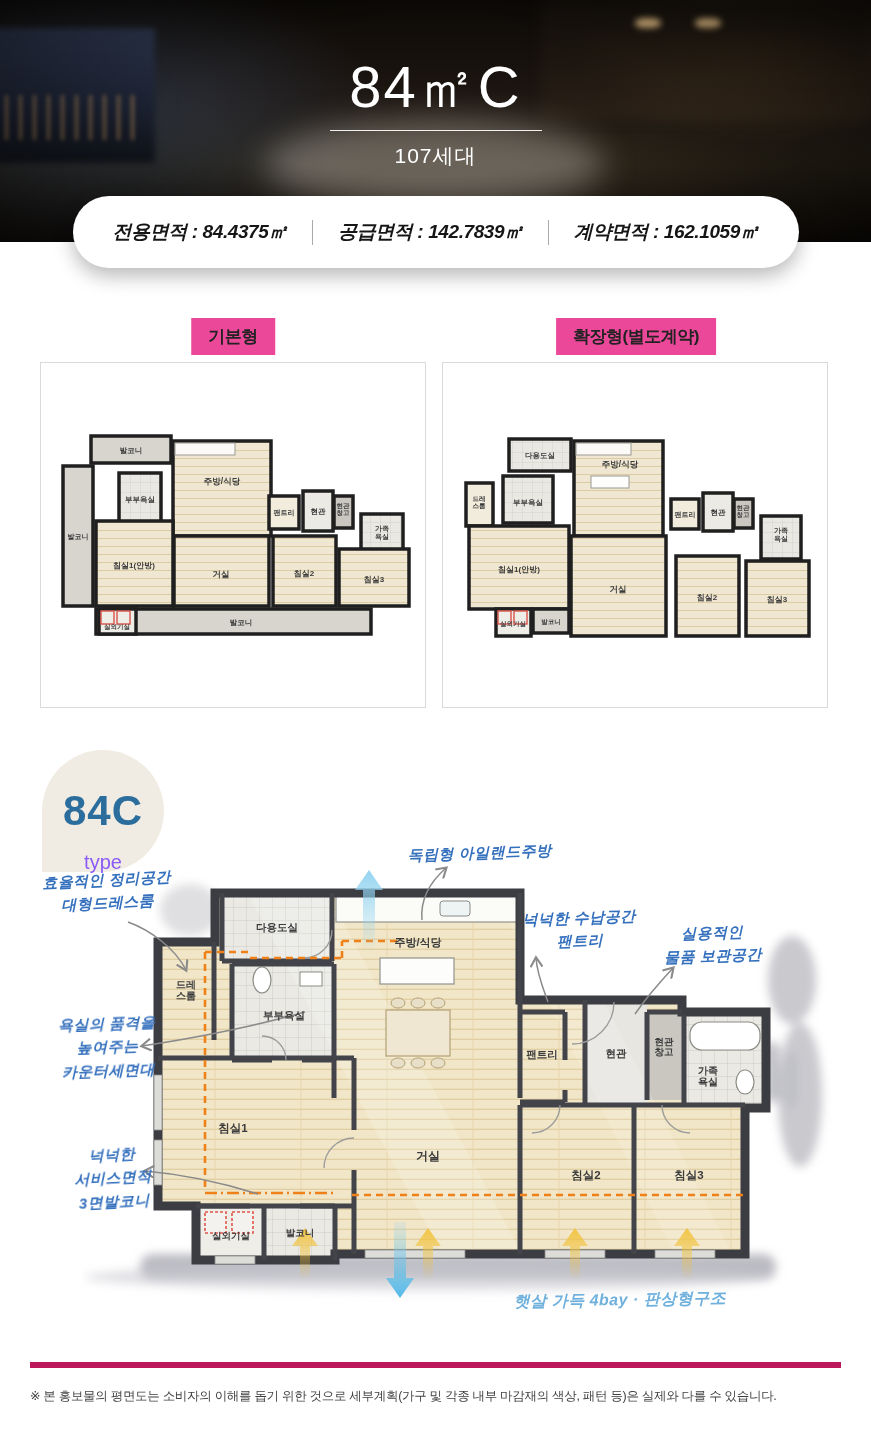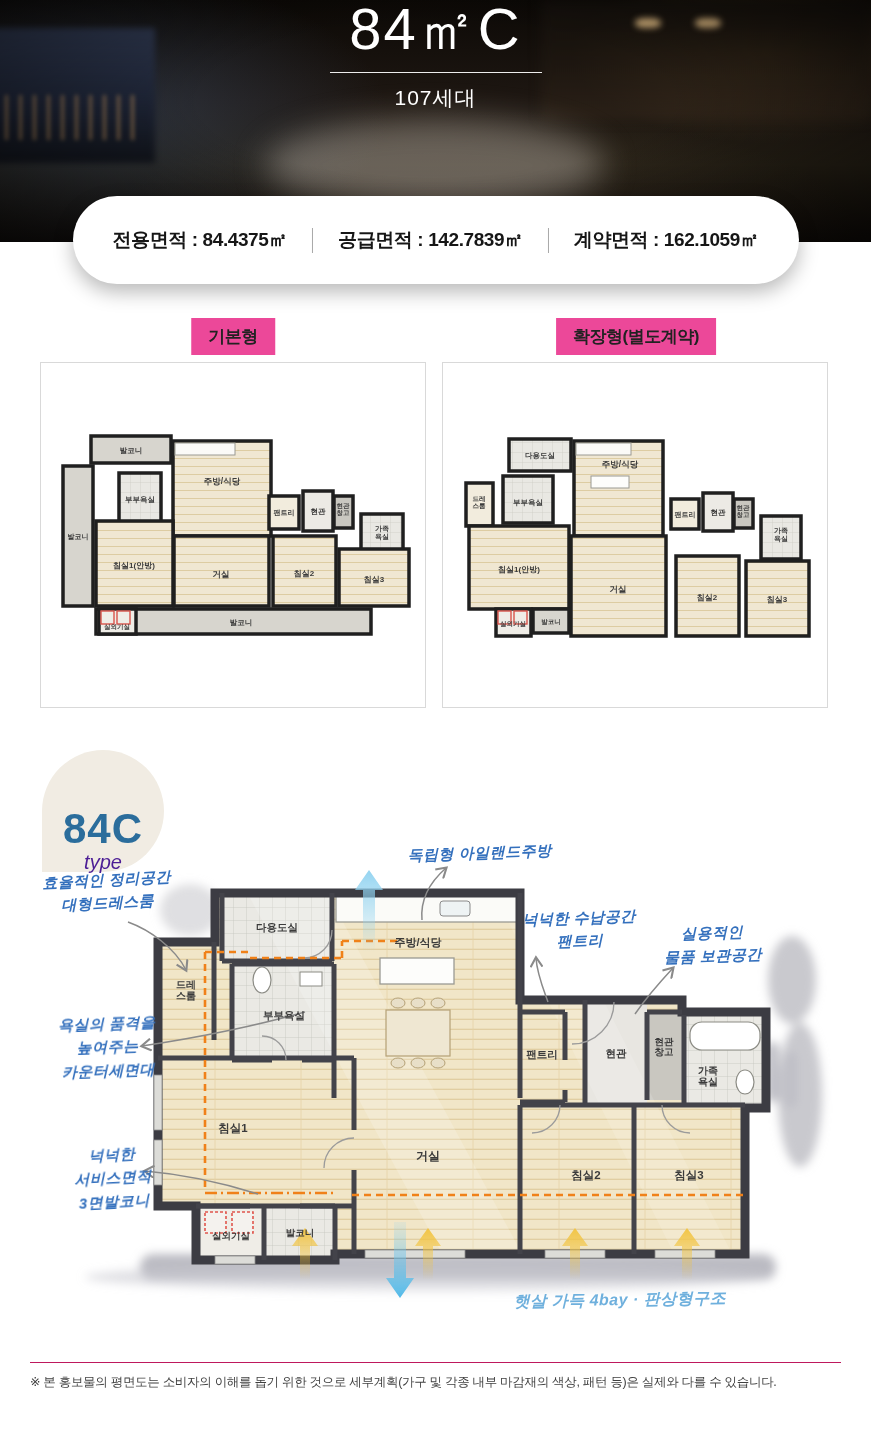--- a/index.html
+++ b/index.html
@@ -20,55 +20,55 @@
       filter:blur(3px);opacity:.85;}
   .hero .citylights{position:absolute;left:5px;top:95px;width:140px;height:45px;filter:blur(2px);opacity:.8;
       background:repeating-linear-gradient(90deg, rgba(255,190,110,.55) 0 3px, transparent 3px 14px);}
   .hero .bar{position:absolute;right:0;top:0;width:330px;height:120px;filter:blur(6px);
       background:linear-gradient(180deg, rgba(20,16,12,.9), rgba(60,45,30,.4));}
   .hero .pendant{position:absolute;top:18px;width:26px;height:10px;border-radius:40%;
       background:rgba(255,214,150,.75);filter:blur(3px);}
   .hero .vignette{position:absolute;inset:0;
       background:radial-gradient(ellipse at 50% 42%, transparent 38%, rgba(0,0,0,.62) 100%);}
   .hero-text{position:absolute;left:0;top:0;width:100%;text-align:center;color:#fff;z-index:2;}
-  .hero-title{font-size:58px;font-weight:400;letter-spacing:2px;line-height:1;}
+  .hero-title{margin-top:58px;font-size:58px;font-weight:400;letter-spacing:2px;line-height:1;}
   .hero-divider{width:212px;height:1px;background:rgba(255,255,255,.92);margin:14px auto 11px auto;}
   .hero-sub{font-size:21px;letter-spacing:1px;}
 
   
   .area-pill{position:absolute;top:196px;left:50%;transform:translateX(-50%);
       background:#fff;border-radius:44px;height:56px;display:flex;align-items:center;
-      padding:16px 40px;box-shadow:0 8px 20px rgba(0,0,0,.28);z-index:5;white-space:nowrap;}
+      padding:8px 40px;box-shadow:0 8px 20px rgba(0,0,0,.28);z-index:5;white-space:nowrap;font-style:italic;}
   .area-item{font-size:19px;font-weight:bold;color:#161616;letter-spacing:-.4px;}
   .area-sep{width:1px;height:25px;background:#a9a9a9;margin:0 25px;}
 
   
   .plan-label{position:absolute;top:318px;transform:translateX(-50%);
       background:#ec4899;color:#222;font-size:17px;font-weight:bold;
       padding:7px 17px;letter-spacing:-.5px;z-index:2;}
   .plan-card{position:absolute;top:362px;width:386px;height:346px;background:#fff;
       border:1px solid #d9d9d9;box-sizing:border-box;}
   .plan-card svg{display:block;}
 
   
   .type-badge{position:absolute;left:42px;top:750px;width:122px;height:122px;
       background:#f1ece3;border-radius:50% 50% 50% 0;z-index:6;
       display:flex;flex-direction:column;align-items:center;justify-content:flex-end;}
   .type-badge .t1{font-size:42px;font-weight:bold;color:#2b6d9c;letter-spacing:1px;line-height:1;}
-  .type-badge .t2{font-size:20px;color:#4c1d95;margin-top:2px;line-height:1;font-style:italic;}
+  .type-badge .t2{font-size:20px;color:#8b5cf6;margin-top:20px;line-height:1;}
 
   
   .main-plan{position:absolute;left:0;top:830px;width:871px;height:530px;z-index:1;}
   .annotation{position:absolute;z-index:7;color:#3470bd;font-weight:bold;font-style:italic;
       font-size:15px;line-height:1.55;text-align:center;white-space:pre-line;letter-spacing:.5px;}
   .annotation.light{color:#6fb0dd;font-size:16px;}
 
   
-  .footer{position:absolute;left:30px;top:1362px;width:811px;border-top:1px solid #be185d;
-      padding-top:11px;font-size:12.5px;color:#3f3f3f;letter-spacing:-.3px;}
+  .footer{position:absolute;left:30px;top:1362px;width:811px;border-top:6px solid #be185d;
+      padding-top:20px;font-size:12.5px;color:#3f3f3f;letter-spacing:-.3px;}
 
   .rl{fill:#3b3b3b;font-weight:bold;text-anchor:middle;}
   .rls{fill:#3b3b3b;font-weight:bold;text-anchor:middle;}
 </style>
 </head>
 <body>
 
 <div class="page">
 
   <div class="hero">

